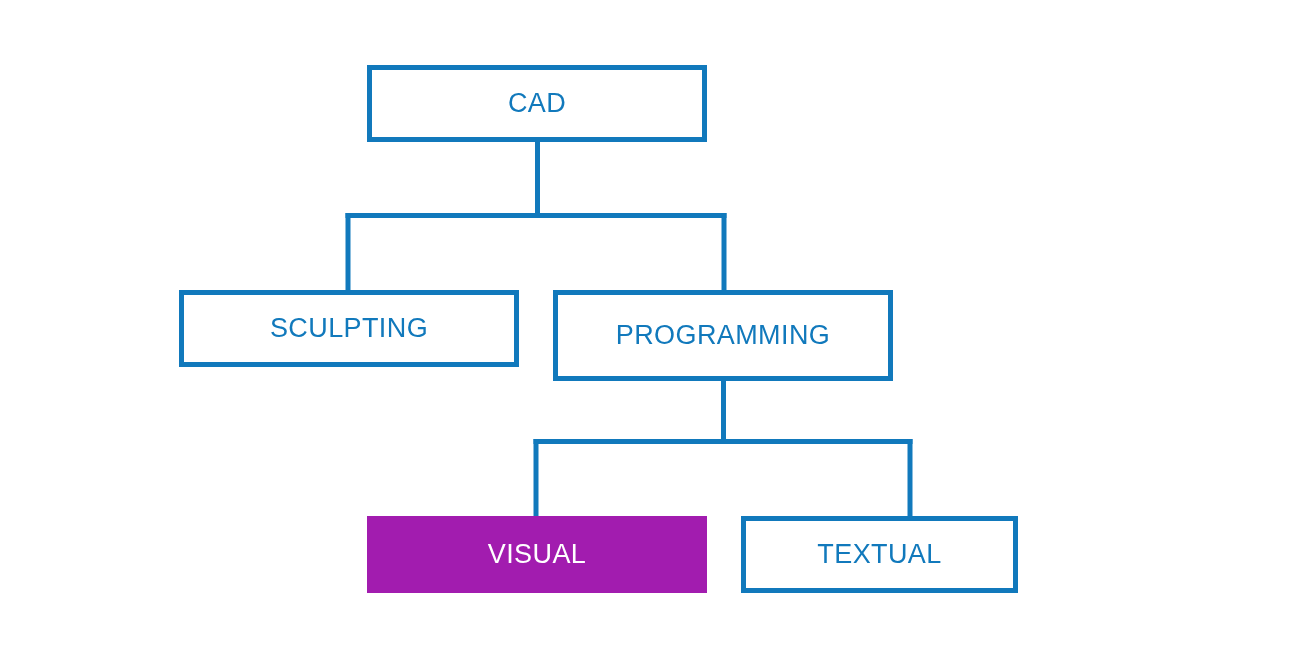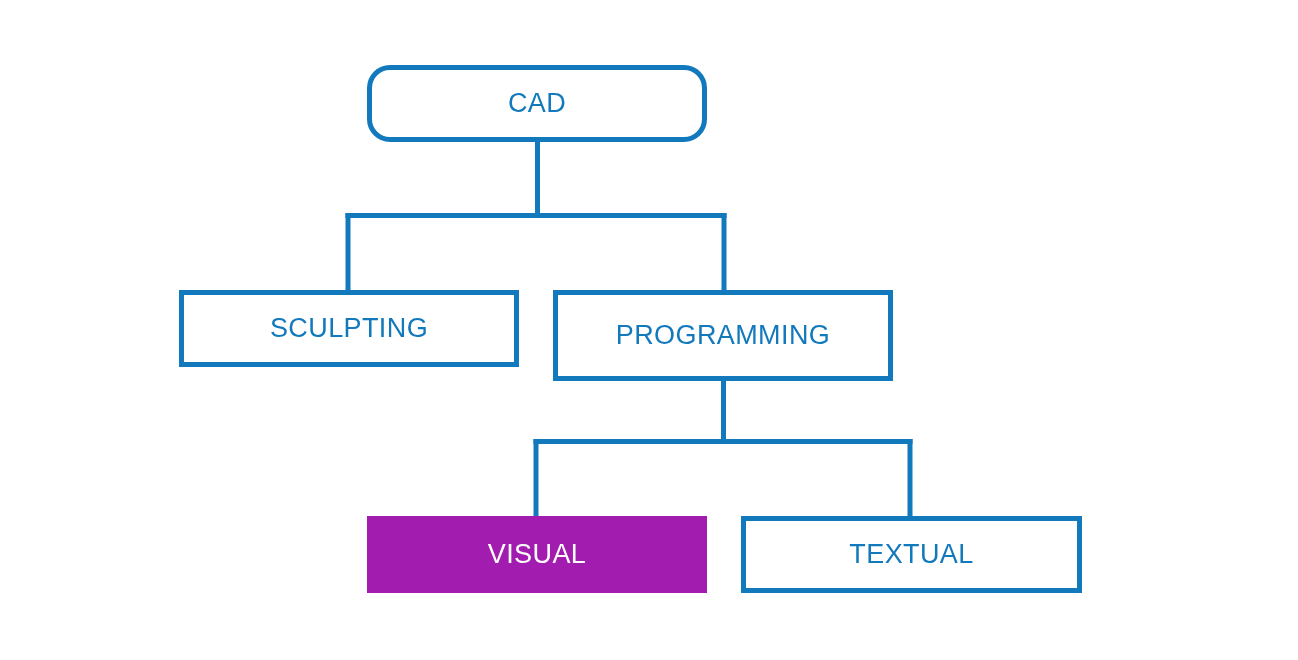--- a/index.html
+++ b/index.html
@@ -66,33 +66,33 @@
       <path d="M 348 213 L 348 290"></path>
       <path d="M 724 213 L 724 290"></path>
 
       <path d="M 723.5 367 L 723.5 441.5"></path>
       <path d="M 533.5 441.5 L 912.5 441.5"></path>
       <path d="M 536 439 L 536 517"></path>
       <path d="M 910 439 L 910 517"></path>
     </g>
   </svg>
 
-  <div class="node node-outline" style="left:367px; top:65px; width:340px; height:77px;border-radius:23px;">
+  <div class="node node-outline" style="left:367px; top:65px; width:340px; height:77px;">
     <span class="node-label">CAD</span>
   </div>
 
   <div class="node node-outline" style="left:179px; top:290px; width:340px; height:77px;">
     <span class="node-label">SCULPTING</span>
   </div>
 
   <div class="node node-outline" style="left:553px; top:290px; width:340px; height:91px;">
     <span class="node-label">PROGRAMMING</span>
   </div>
 
   <div class="node node-filled" style="left:367px; top:516px; width:340px; height:77px;">
     <span class="node-label">VISUAL</span>
   </div>
 
-  <div class="node node-outline" style="left:741px; top:516px; width:341px; height:77px;">
+  <div class="node node-outline" style="left:741px; top:516px; width:277px; height:77px;">
     <span class="node-label">TEXTUAL</span>
   </div>
 
 </div>
 
 </body></html>

